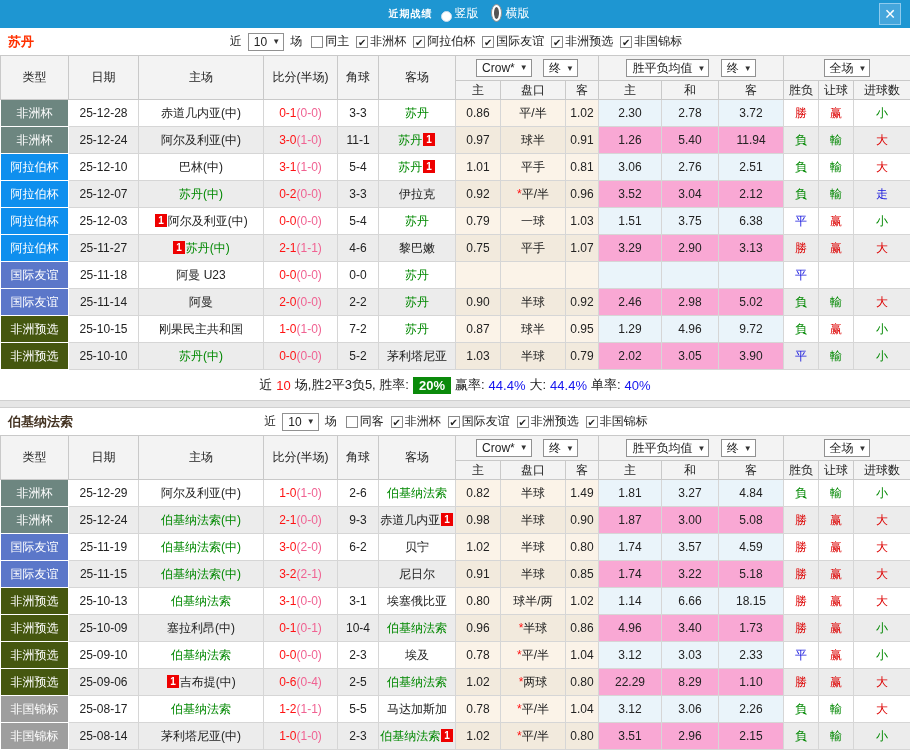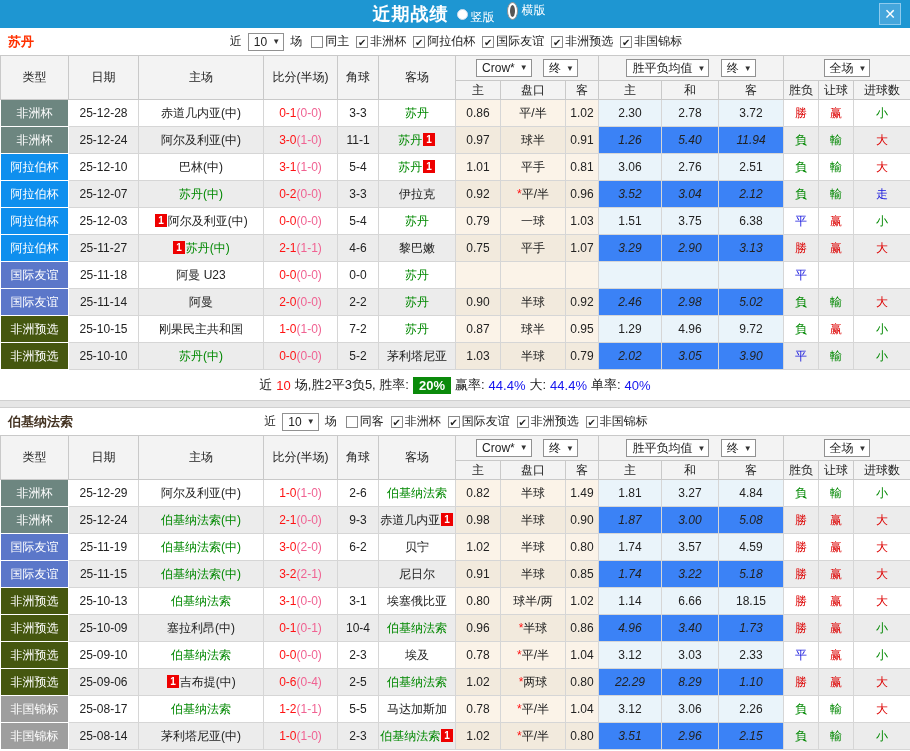--- a/index.html
+++ b/index.html
@@ -2,22 +2,22 @@
 <html><head>
 <meta charset="utf-8">
 <style>
   * { box-sizing: border-box; margin: 0; padding: 0; }
   html, body { width: 910px; height: 751px; overflow: hidden; background: #fff;
     font-family: "Liberation Sans", "DejaVu Sans", sans-serif; font-size: 12px; color: #222; }
 
   
   .titlebar { height: 28px; background: #1e96d2; position: relative; display: flex;
     align-items: center; justify-content: center; color: #fff; }
-  .tb-title { font-weight: bold; font-size: 18px; letter-spacing: 1px; margin-left: 8px; }
-  #radios label { display: inline-flex; align-items: flex-start; margin-left: 8px; cursor: pointer; }
+  .tb-title { font-weight: bold; font-size: 10px; letter-spacing: 1px; margin-left: 8px; }
+  #radios label { display: inline-flex; align-items: flex-end; margin-left: 8px; cursor: pointer; }
   .rad { width: 11px; height: 11px; border-radius: 50%; background: #fff; border: 1px solid #cde;
     display: inline-block; position: relative; margin-right: 3px; }
   .rad.sel::after { content: ""; position: absolute; left: 2px; top: 2px; right: 2px; bottom: 2px;
     border-radius: 50%; background: #555; }
   .close-btn { position: absolute; right: 9px; top: 3px; width: 22px; height: 22px;
     background: #45a6dc; border: 1px solid #8ecbee; color: #fff; font-weight: bold;
     text-align: center; line-height: 20px; font-size: 14px; cursor: pointer; }
 
   
   .filter-row { height: 27px; display: flex; align-items: center; justify-content: center;
@@ -39,21 +39,21 @@
     font-size: 12px; padding: 0; overflow: hidden; white-space: nowrap; }
   tr.hdr-top th { height: 25px; }
   tr.hdr-sub th { height: 19px; }
   .grid td { border: 1px solid #d6d6d6; font-size: 12px; text-align: center; padding: 0;
     height: 27px; white-space: nowrap; overflow: hidden; }
   tr.even td { background: #ececec; }
   td.c-type { color: #fff; border-color: #fff; }
   td.c-odds { background: #fbf3e8; }
   tr.even td.c-odds { background: #f2eadd; }
   td.c-avg { background: #eaf4fa; }
-  tr.even td.c-avg { background: #3b82f6; font-style: italic; }
+  tr.even td.c-avg { background: #f9a8d4; }
   .fs { color: #ff1212; }
   .hs { color: #f06292; }
   .grn { color: #008800; }
   .bdg { display: inline-block; background: #ee0000; color: #fff; font-size: 10px;
     line-height: 13px; padding: 0 3px; font-weight: bold; margin: 0 1px; vertical-align: 1px; }
   .star { color: #ff1212; font-style: normal; }
 
   
   .summary { height: 30px; display: flex; align-items: center; justify-content: center;
     font-size: 13px; background: #fff; }

